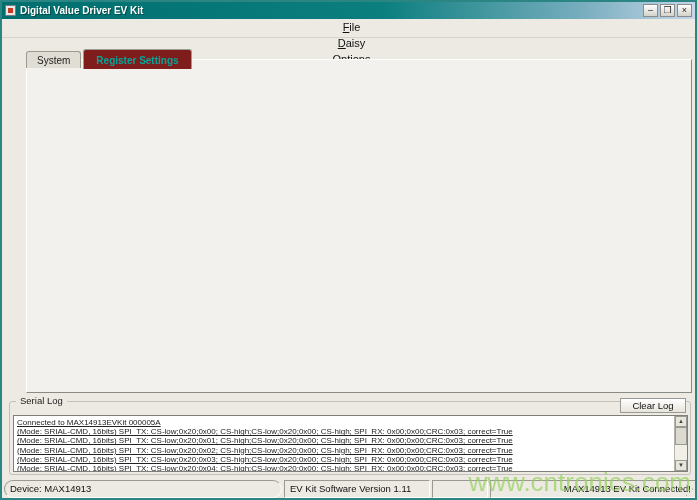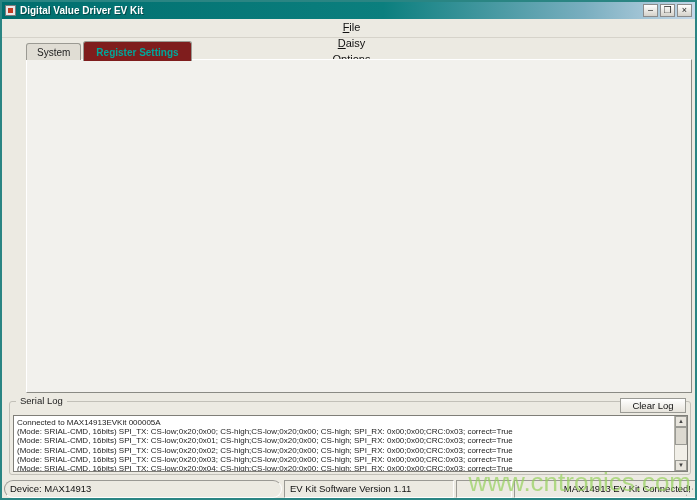--- a/index.html
+++ b/index.html
@@ -20,21 +20,21 @@
     text-shadow:1px 1px 0 rgba(0,0,0,.35); white-space:nowrap; }
   .win-btn{ width:15px; height:13px; margin-left:2px; background:linear-gradient(#fefefe,#d5d2ca);
     border:1px solid #8b8b8b; font-size:9px; line-height:11px; text-align:center; color:#222;
     font-family:"Liberation Sans",sans-serif; }
   
   .menubar{ position:absolute; left:0; top:17px; right:0; height:19px; display:flex;
     align-items:center; padding-left:6px; border-bottom:1px solid #d6d3ca;flex-direction:column; }
   .menu-item{ display:inline-block; font-size:11px; color:#111; padding:2px 8px; }
   .menu-item::first-letter{ text-decoration:underline; }
   
-  .tabstrip{ position:absolute; left:24px; top:40px; height:18px; display:flex; align-items:flex-end; z-index:3; }
+  .tabstrip{ position:absolute; left:24px; top:48px; height:18px; display:flex; align-items:flex-end; z-index:3; }
   .tab{ font-size:10px; color:#222; background:#e0ddd4; border:1px solid #9b9a93; border-bottom:none;
     border-radius:3px 3px 0 0; padding:3px 10px 2px; margin-right:2px; }
   .tab.active{ background:#7f1d1d; color:#00a79b; font-weight:bold; padding:5px 12px 3px; position:relative; top:1px; }
   
   .content{ position:absolute; left:24px; top:57px; width:666px; height:334px;
     background:#f2f1ed; border:1px solid; border-color:#ffffff #8a8a84 #8a8a84 #ffffff; z-index:1; }
   
   .gtable{ position:absolute; background:#fff; border:1px solid #7f7e78; }
   .grow{ display:grid; height:12px; border-bottom:1px solid #c3c1b8; background:#fff; }
   .grow:last-child{ border-bottom:none; }
@@ -93,21 +93,21 @@
   .field{ height:14px; background:#d6d3ca; border:1px solid; border-color:#918e85 #fbfaf6 #fbfaf6 #918e85;
     font-size:8.5px; color:#111; line-height:12px; padding:0 3px; white-space:nowrap; overflow:hidden; }
   .note{ position:absolute; font-size:9px; color:#111; }
   
   .loggroup{ position:absolute; left:7px; top:399px; width:682px; height:74px;
     border:1px solid #c2c0b8; border-radius:3px; }
   .loglabel{ position:absolute; left:14px; top:393px; background:#eceae2; padding:0 4px;
     font-size:9.5px; color:#222; z-index:2; }
   .logarea{ position:absolute; left:11px; top:413px; width:675px; height:57px; background:#fff;
     border:1px solid #7f7e78; padding:2px 16px 0 3px; overflow:hidden; }
-  .logline{ font-size:8px; line-height:9.2px; color:#222; white-space:nowrap; }
+  .logline{ font-size:8px; line-height:9.2px; color:#222; white-space:nowrap;text-decoration:underline; }
   
   .statusbar{ position:absolute; left:2px; top:478px; width:693px; height:18px; display:flex; gap:2px; }
   .sbcell{ border:1px solid; border-color:#9a9994 #fdfdfd #fdfdfd #9a9994; font-size:9.5px;
     color:#111; padding:2px 5px; white-space:nowrap; overflow:hidden; }
   .grip{ position:absolute; right:1px; bottom:1px; font-size:9px; color:#9a9a94; }
   .watermark{ position:absolute; right:4px; bottom:0px; font-size:26px; color:rgba(150,208,92,.7);
     z-index:5; letter-spacing:0; pointer-events:none; white-space:nowrap; }
 </style>
 </head>
 <body>
@@ -428,20 +428,20 @@
     <div class="vscroll" style="right:0px; top:0px; height:55px; position:absolute; border:none; border-left:1px solid #b5b3aa;">
       <div class="sb-btn">▲</div>
       <div class="sb-thumb small"></div>
       <div class="sb-track"></div>
       <div class="sb-btn">▼</div>
     </div>
   </div>
 
   <div class="statusbar">
     <div class="sbcell" style="width:278px;border-radius:9px;">Device: MAX14913</div>
-    <div class="sbcell" style="width:170px;">EV Kit Software Version 1.11</div>
+    <div class="sbcell" style="width:146px;">EV Kit Software Version 1.11</div>
     <div class="sbcell" style="width:56px;"></div>
     <div class="sbcell" style="flex:1; text-align:right;">MAX14913 EV Kit Connected!</div>
   </div>
   <div class="grip">⋰</div>
 
   <div class="watermark">www.cntronics.com</div>
 </div>
 
 </body></html>

